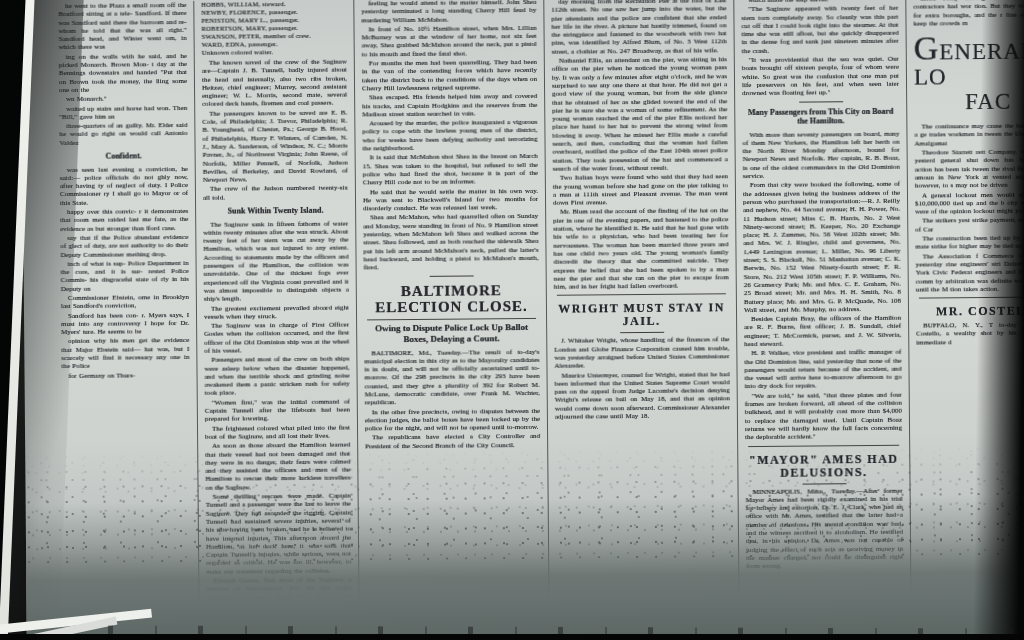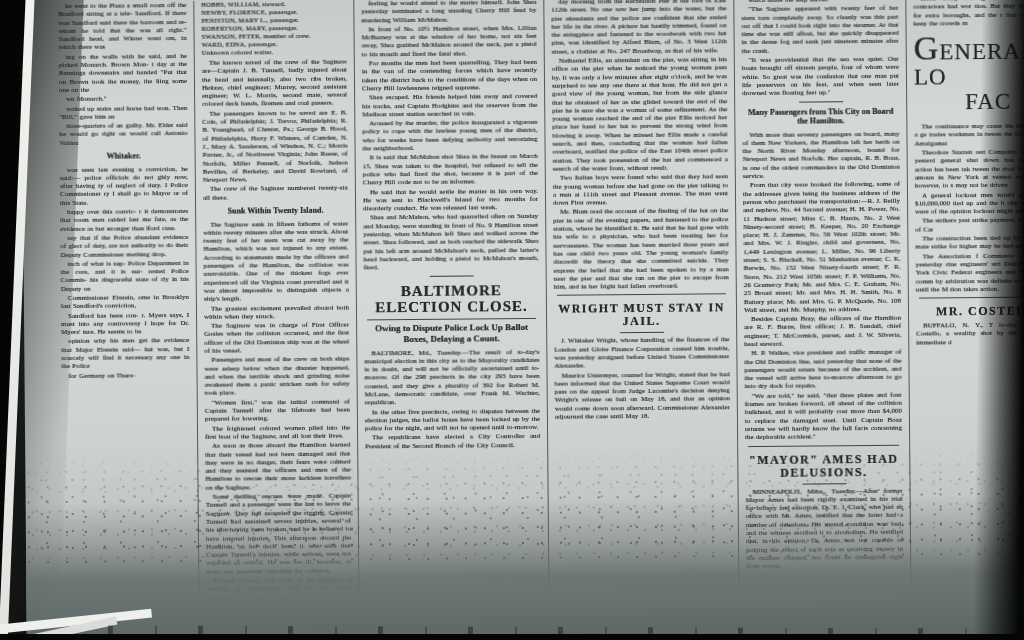--- a/index.html
+++ b/index.html
@@ -73,21 +73,21 @@
 <body>
 
 <div class="paper">
   <div class="cols" id="columns">
       <div class="col c1">
         <div class="p">he went to the Plaza a small room off the Bradford sitting at a tele- Sandford. If there was Sandford said there the barroom and re- whom he told that the was all right." Sandford head, and Winter went om, in which there was</div>
         <div class="p">ing on the walls with he said, and he picked Monarch. Brown Mon- t day at the Bennings downstairs and handed "Put that on Brown took the money, the lling some one on the</div>
         <div class="p">wn Monarch."</div>
         <div class="p">waited up stairs and horse had won. Then "Bill," gave him an</div>
         <div class="p">three-quarters of an guilty. Mr. Elder said he would go right on would call Antonio Valdez</div>
-        <div class="crosshead">Whitaker.</div>
+        <div class="crosshead">Confident.</div>
         <div class="p">was seen last evening a conviction, he said:— police officials do not ghly now, after having ty of neglect of duty. I Police Commissioner ry I shall go to Mayor or of this State.</div>
         <div class="p">happy over this convic- r it demonstrates that room men raided last me fate, as the evidence as but stronger than lford case.</div>
         <div class="p">say that if the Police abundant evidence of glect of duty, are not authority to do their Deputy Commissioner mething drop.</div>
         <div class="p">inch of what is sup- Police Department in the core, and it is sur- rested Police Commis- his disgraceful state of rly in his Deputy on</div>
         <div class="p">Commissioner Ebstein, ome in Brooklyn last Sandford's conviction,</div>
         <div class="p">Sandford has been con- r. Myers says, I must into any controversy I hope for Dr. Myers' ture. He seems to be</div>
         <div class="p">opinion why his men get the evidence that Major Ebstein said— hat was, but I scarcely will find it necessary any one in the Police</div>
         <div class="p">for Germany on Thurs-</div>
       </div>
       <div class="col c2">
@@ -95,28 +95,28 @@
           <div>HOBBS, WILLIAM, steward.</div>
           <div>NEWBY, FLORENCE, passenger.</div>
           <div>PENISTON, MARY L., passenger.</div>
           <div>ROBERTSON, MARY, passenger.</div>
           <div>SWANSON, PETER, member of crew.</div>
           <div>WARD, EDNA, passenger.</div>
           <div>Unknown colored waiter.</div>
         </div>
         <div class="p">The known saved of the crew of the Saginaw are—Captain J. B. Tunnell, badly injured about the head and internally, also two ribs broken, Heitzer, chief engineer; Murrey, second assistant engineer; W. L. Morris, second mate, several colored deck hands, firemen and coal passers.</div>
         <div class="p">The passengers known to be saved are E. B. Cole, of Philadelphia; J. Trevor, Philadelphia; R. B. Younghead, of Chester, Pa.; George B. Hood, of Philadelphia, Harry F. Winters, of Camden, N. J., Mary A. Sanderson, of Windsor, N. C.; Morris Pavner, Jr., of Northwest Virginia; John Reese, of Norfolk, Miller Pennell, of Norfolk, Judson Bevilles, of Berkeley, and David Rowland, of Newport News.</div>
-        <div class="p">The crew of the Saginaw numbered twenty-six all there.</div>
+        <div class="p">The crew of the Judson numbered twenty-six all told.</div>
         <div class="crosshead">Sunk Within Twenty Island.</div>
         <div class="p">The Saginaw sank in fifteen fathoms of water within twenty minutes after she was struck. About twenty feet of her stern was cut away by the Hamilton, which was not injured to any extent. According to statements made by the officers and passengers of the Hamilton, the collision was unavoidable. One of the thickest fogs ever experienced off the Virginia coast prevailed and it was almost impossible to distinguish objects a ship's length.</div>
-        <div class="p">The greatest excitement prevailed aboard both within when they struck.</div>
+        <div class="p">The greatest excitement prevailed aboard eight vessels when they struck.</div>
         <div class="p">The Saginaw was in charge of First Officer Gosles when the collision occurred, and the first officer of the Old Dominion ship was at the wheel of his vessel.</div>
         <div class="p">Passengers and most of the crew on both ships were asleep below when the disaster happened, and when the terrible shock and grinding noise awakened them a panic stricken rush for safety took place.</div>
         <div class="p">"Women first," was the initial command of Captain Tunnell after the lifeboats had been prepared for lowering.</div>
-        <div class="p">The frightened colored women piled into the first boat of the Saginaw, and all lost their lives.</div>
+        <div class="p">The frightened colored what piled into the first boat of the Saginaw, and all lost their lives.</div>
         <div class="p">As soon as those aboard the Hamilton learned that their vessel had not been damaged and that they were in no danger, their fears were calmed and they assisted the officers and men of the Hamilton to rescue their more luckless travellers on the Saginaw.</div>
         <div class="p">Some thrilling rescues were made. Captain Tunnell and a passenger were the last to leave the Saginaw. They had ascended the rigging. Captain Tunnell had sustained severe injuries, several of his ribs having been broken, and he is believed to have internal injuries. This afternoon aboard the Hamilton, at her dock here, it was said that Captain Tunnell's injuries, while serious, were not regarded as critical. He was too ill, however, to make any statement regarding the collision.</div>
         <div class="p">Edward Goslee, first mate of the Saginaw, a resident of Philadelphia, lost his life while attempting to rescue Sarah Kley, the colored stewardess of that vessel. This wom-</div>
       </div>
       <div class="col c3">
         <div class="p">feeling he would attend to the matter himself. John Shea yesterday terminated a long standing Cherry Hill feud by murdering William McMahon.</div>
         <div class="p">In front of No. 10½ Hamilton street, when Mrs. Lillian McBurney was at the window of her home, not six feet away, Shea grabbed McMahon around the neck, put a pistol to his mouth and fired the fatal shot.</div>
         <div class="p">For months the men had been quarrelling. They had been in the van of the contending forces which have recently taken the district back to the conditions of the days when on Cherry Hill lawlessness reigned supreme.</div>
         <div class="p">Shea escaped. His friends helped him away and covered his tracks, and Captain Hodgkins and the reserves from the Madison street station searched in vain.</div>
         <div class="p">Aroused by the murder, the police inaugurated a vigorous policy to cope with the lawless young men of the district, who for weeks have been defying authority and terrorizing the neighborhood.</div>

